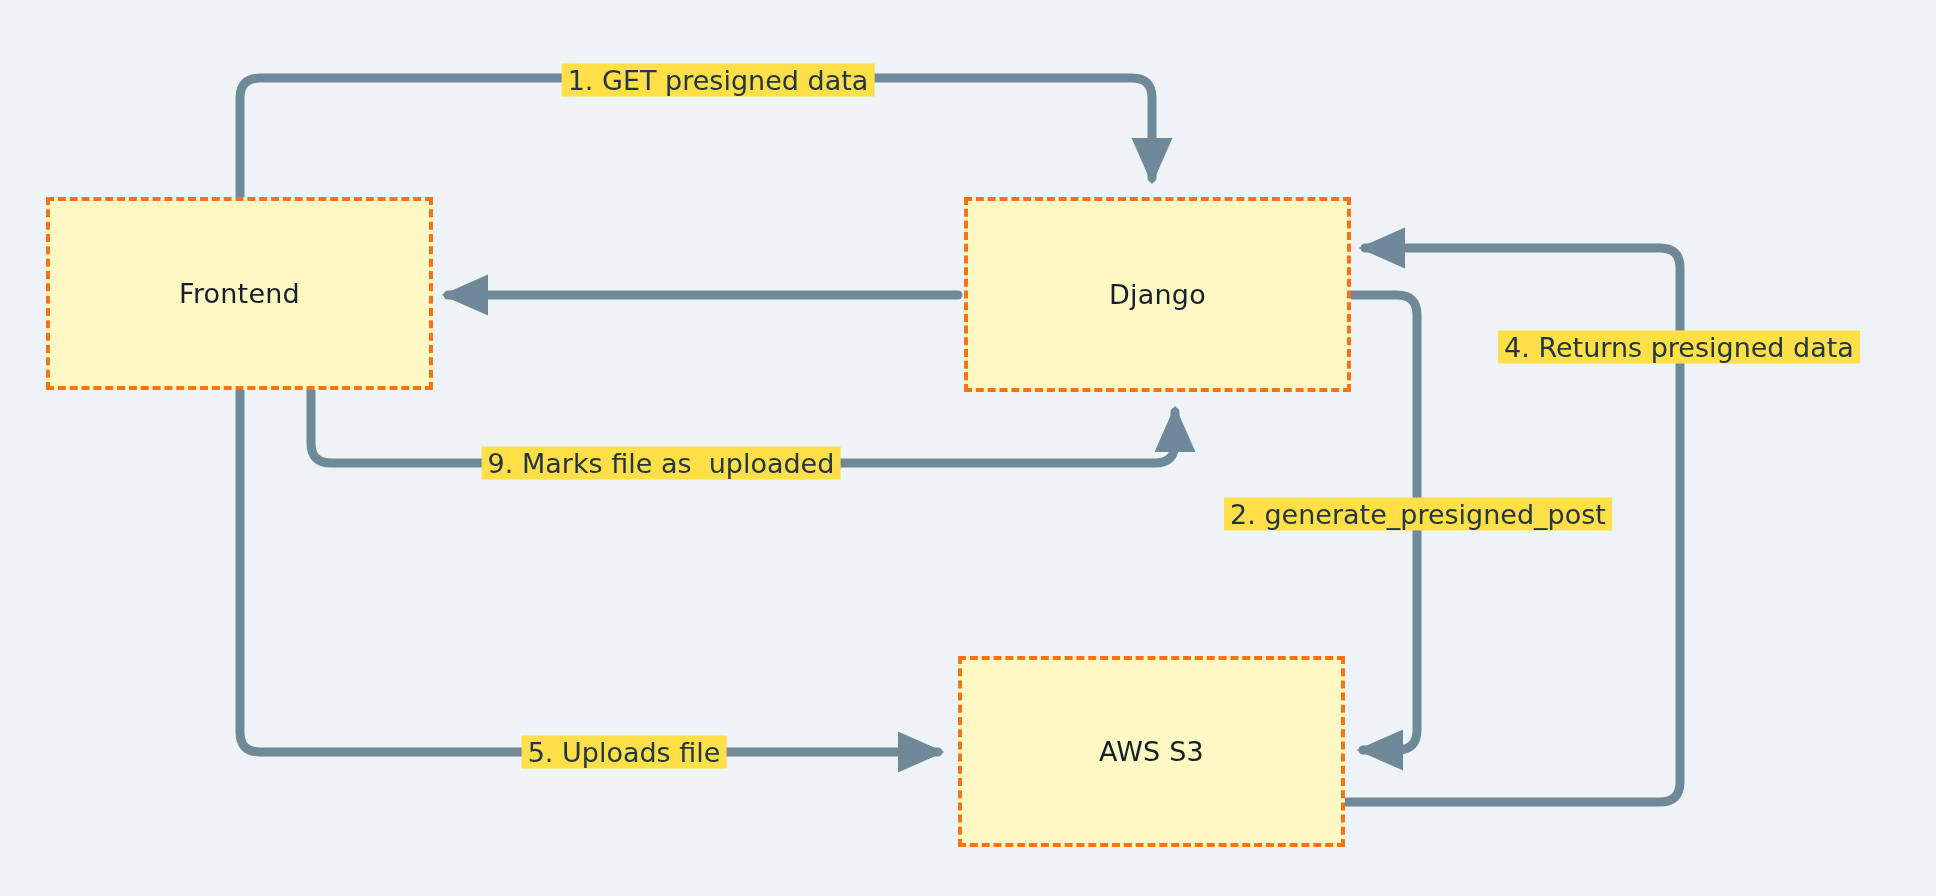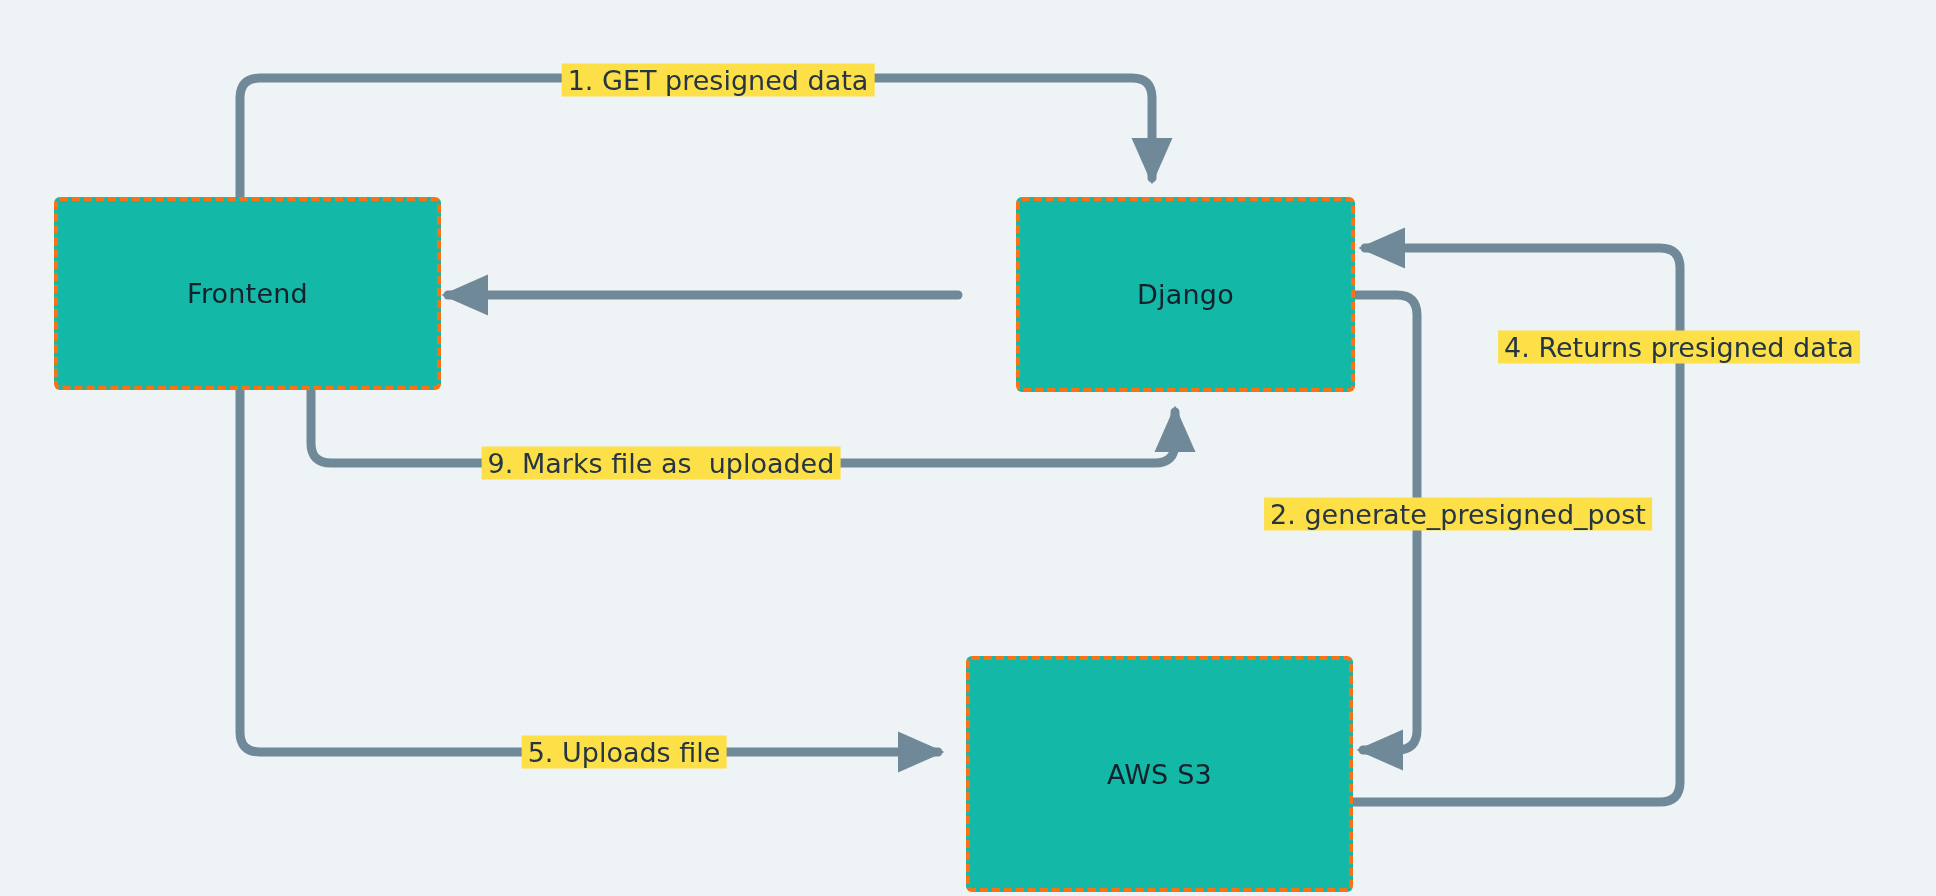--- a/index.html
+++ b/index.html
@@ -18,27 +18,26 @@
   svg.edges {
     position: absolute;
     left: 0;
     top: 0;
     width: 1936px;
     height: 896px;
   }
   .node {
     position: absolute;
     box-sizing: border-box;
-    background: #14b8a6;
+    background: #fef9c3;
     border: 4px dashed #f97316;
-    border-radius: 6px;
+    border-radius: 0;
     display: flex;
     align-items: center;
     justify-content: center;
-    margin-left: 8px;
   }
   .node-label {
     font-family: "DejaVu Sans", sans-serif;
     font-size: 27px;
     color: #14202b;
     letter-spacing: 0.2px;
     white-space: pre;
   }
   .edge-label {
     position: absolute;
@@ -74,31 +73,31 @@
 
     <path d="M 311 390 L 311 443 Q 311 463 331 463 L 1155 463 Q 1175 463 1175 443 L 1175 412" fill="none" stroke="#708999" stroke-width="9" stroke-linecap="round" marker-end="url(#arrow)"></path>
 
     <path d="M 240 390 L 240 732 Q 240 752 260 752 L 938 752" fill="none" stroke="#708999" stroke-width="9" stroke-linecap="round" marker-end="url(#arrow)"></path>
   </svg>
 
   <div class="node" style="left:46px; top:197px; width:387px; height:193px;">
     <span class="node-label">Frontend</span>
   </div>
 
-  <div class="node" style="left:1008px; top:197px; width:339px; height:195px;">
+  <div class="node" style="left:964px; top:197px; width:387px; height:195px;">
     <span class="node-label">Django</span>
   </div>
 
-  <div class="node" style="left:958px; top:656px; width:387px; height:236px;">
+  <div class="node" style="left:958px; top:656px; width:387px; height:191px;">
     <span class="node-label">AWS S3</span>
   </div>
 
   <div class="edge-label" style="left:718px; top:80px;">1. GET presigned data</div>
 
-  <div class="edge-label" style="left:1418px; top:514px;margin-left:40px;">2. generate_presigned_post</div>
+  <div class="edge-label" style="left:1418px; top:514px;">2. generate_presigned_post</div>
 
   <div class="edge-label" style="left:1679px; top:347px;">4. Returns presigned data</div>
 
 
   <div class="edge-label" style="left:624px; top:752px;">5. Uploads file</div>
 
   <div class="edge-label" style="left:661px; top:463px;">9. Marks file as  uploaded</div>
 
 </div>
 

